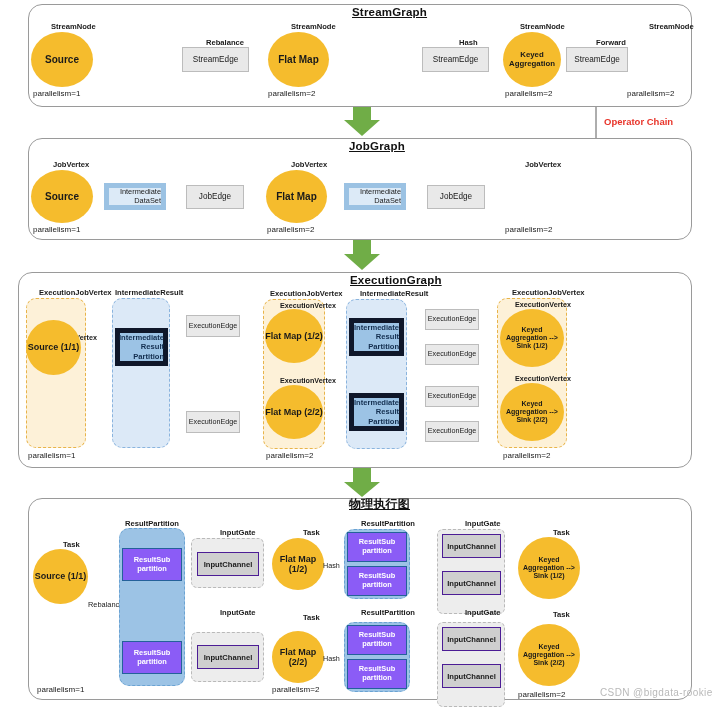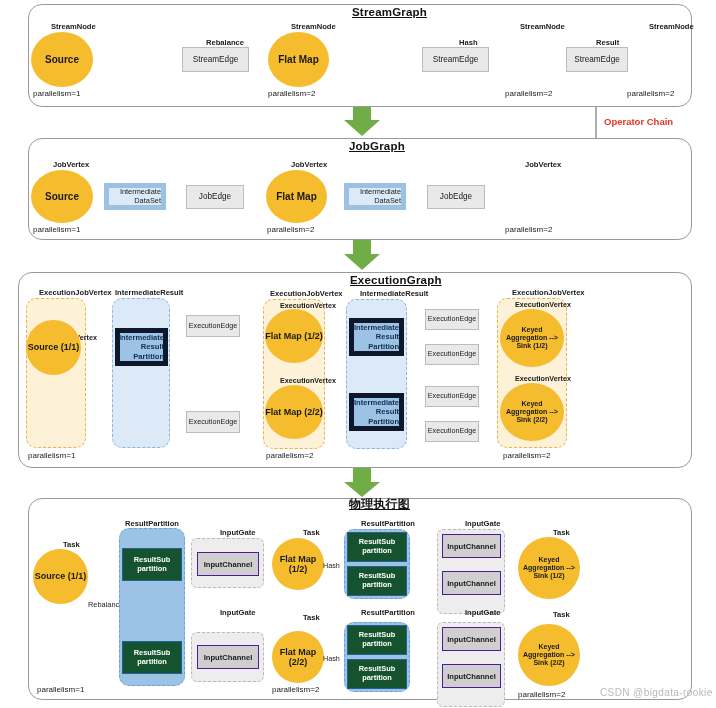--- a/index.html
+++ b/index.html
@@ -35,21 +35,21 @@
   }
   .bbox{
     position:absolute;box-sizing:border-box;
     background:#9CC3E5;border:5px solid #0f172a;
     display:flex;align-items:center;justify-content:center;
     text-align:right;font-size:7.6px;color:#132e4f;line-height:1.2;
     font-weight:bold;
   }
   .dbbox{ 
     position:absolute;box-sizing:border-box;
-    background:#14532d;border:1px solid #24619a;
+    background:#8b5cf6;border:1px solid #24619a;
     display:flex;align-items:center;justify-content:center;
     text-align:center;font-size:7.4px;color:#ffffff;line-height:1.2;
     font-weight:bold;
   }
   .ch-box{ 
     position:absolute;box-sizing:border-box;
     background:#CFCFCF;border:1px solid #4c1d95;
     display:flex;align-items:center;justify-content:center;
     text-align:center;font-size:7.6px;color:#1a1a1a;font-weight:bold;
   }
@@ -200,23 +200,24 @@
   <div class="gbox" style="left:182px;top:47px;width:67px;height:25px;">StreamEdge</div>
 
   <div class="cap" style="left:276px;top:22px;">StreamNode</div>
   <div class="ellipse" style="left:268px;top:32px;width:61px;height:55px;font-size:10px;">Flat Map</div>
   <div class="par" style="left:268px;top:89px;">parallelism=2</div>
 
   <div class="cap" style="left:444px;top:38px;">Hash</div>
   <div class="gbox" style="left:422px;top:47px;width:67px;height:25px;">StreamEdge</div>
 
   <div class="cap" style="left:505px;top:22px;">StreamNode</div>
+  <div class="ellipse" style="left:503px;top:32px;width:58px;height:55px;font-size:7.8px;padding:0 4px;">Keyed Aggregation</div>
   <div class="par" style="left:505px;top:89px;">parallelism=2</div>
 
-  <div class="cap" style="left:581px;top:38px;">Result</div>
+  <div class="cap" style="left:581px;top:38px;">Forward</div>
   <div class="gbox" style="left:566px;top:47px;width:62px;height:25px;">StreamEdge</div>
 
   <div class="cap" style="left:634px;top:22px;">StreamNode</div>
   <div class="par" style="left:627px;top:89px;">parallelism=2</div>
 
   <div class="opchain" style="left:604px;top:116px;">Operator Chain</div>
 
   <div class="panel" style="left:28px;top:138px;width:664px;height:102px;"></div>
   <div class="panel-title" style="left:349px;top:140px;">JobGraph</div>
 

